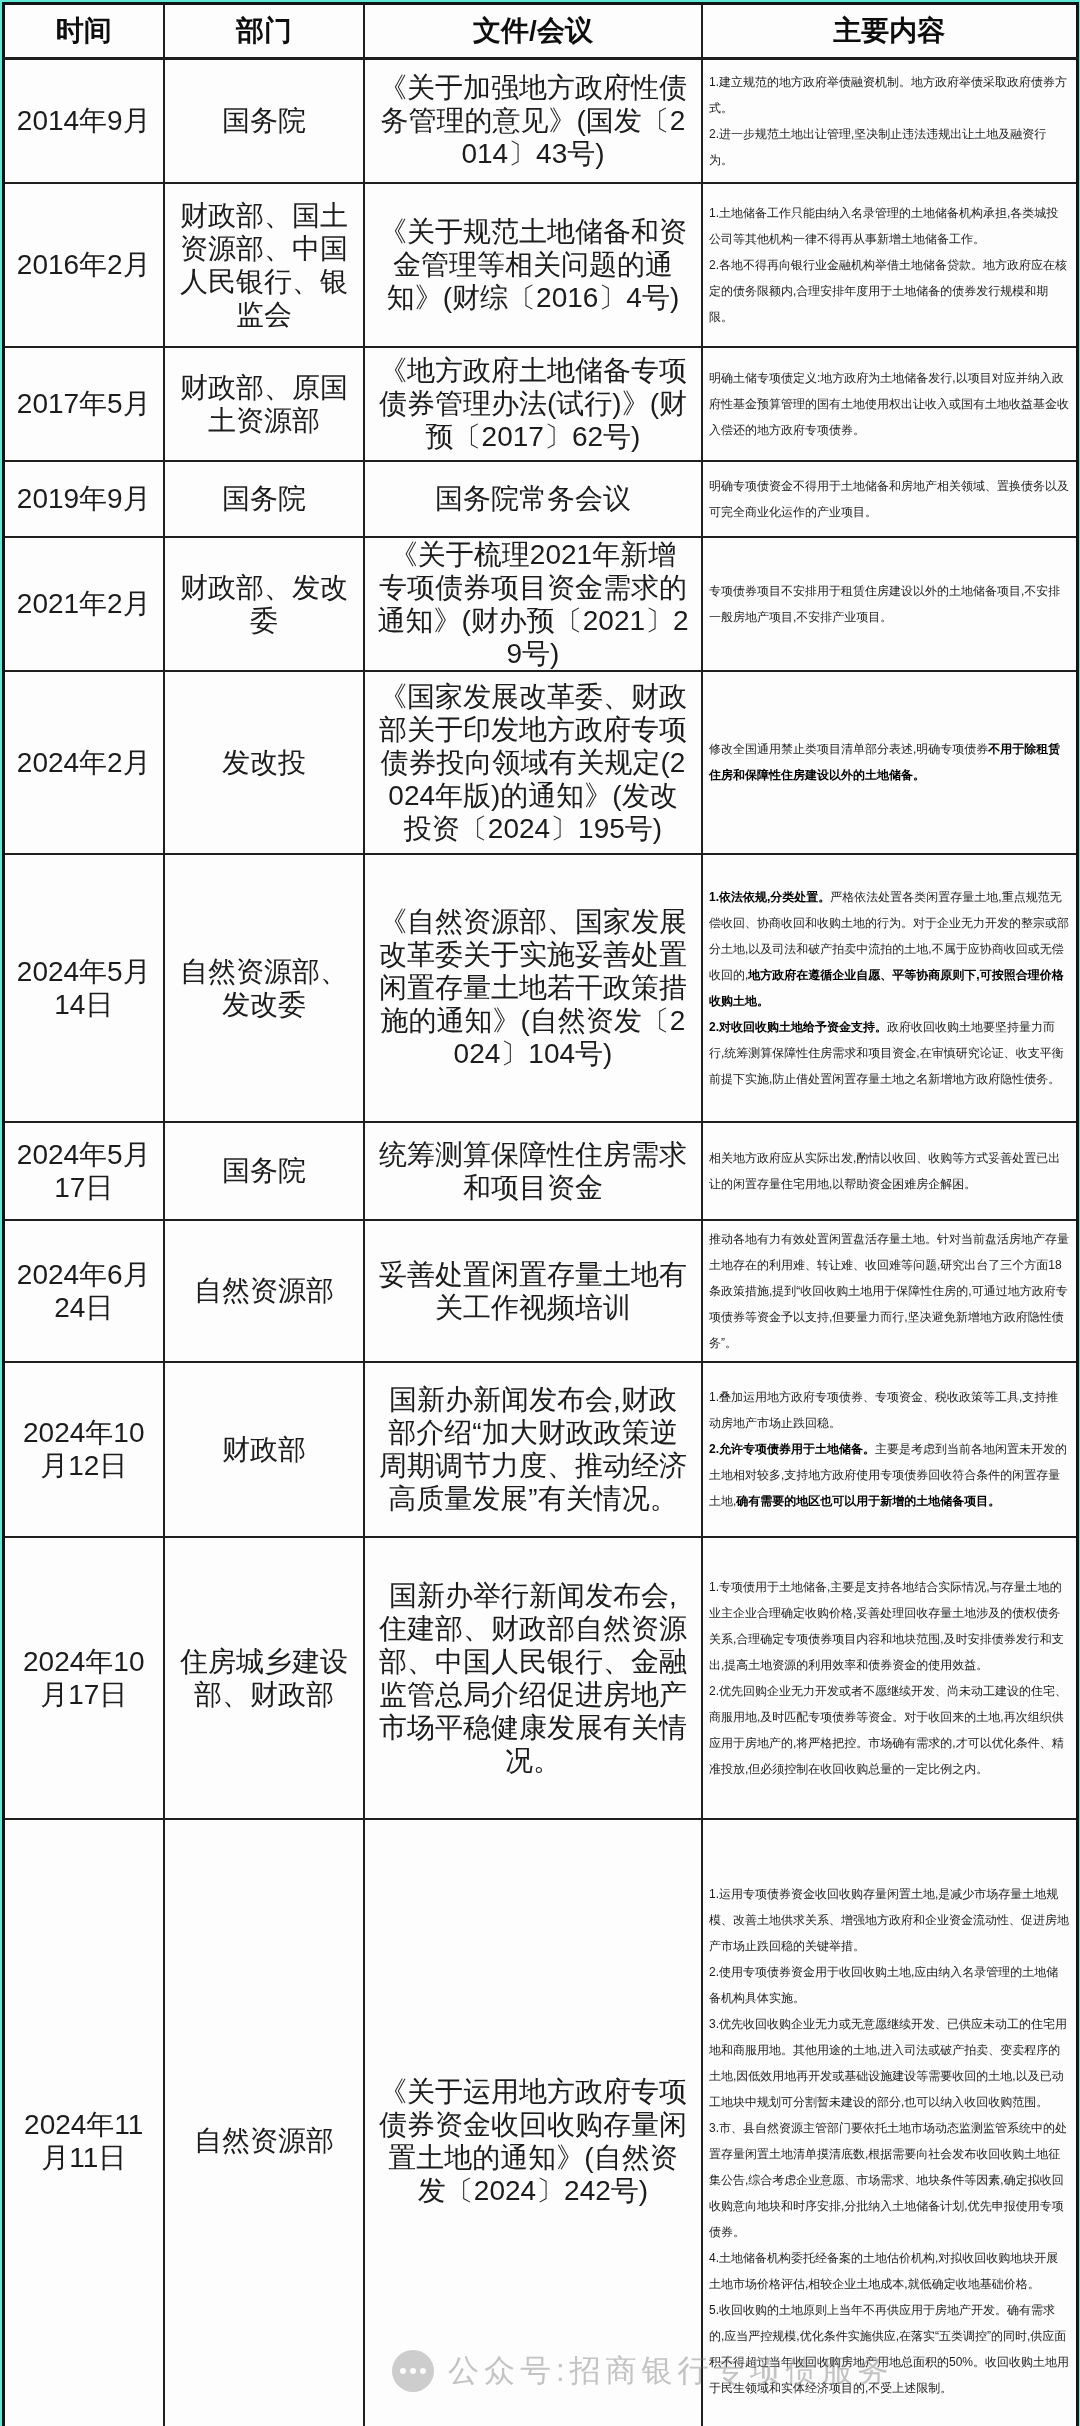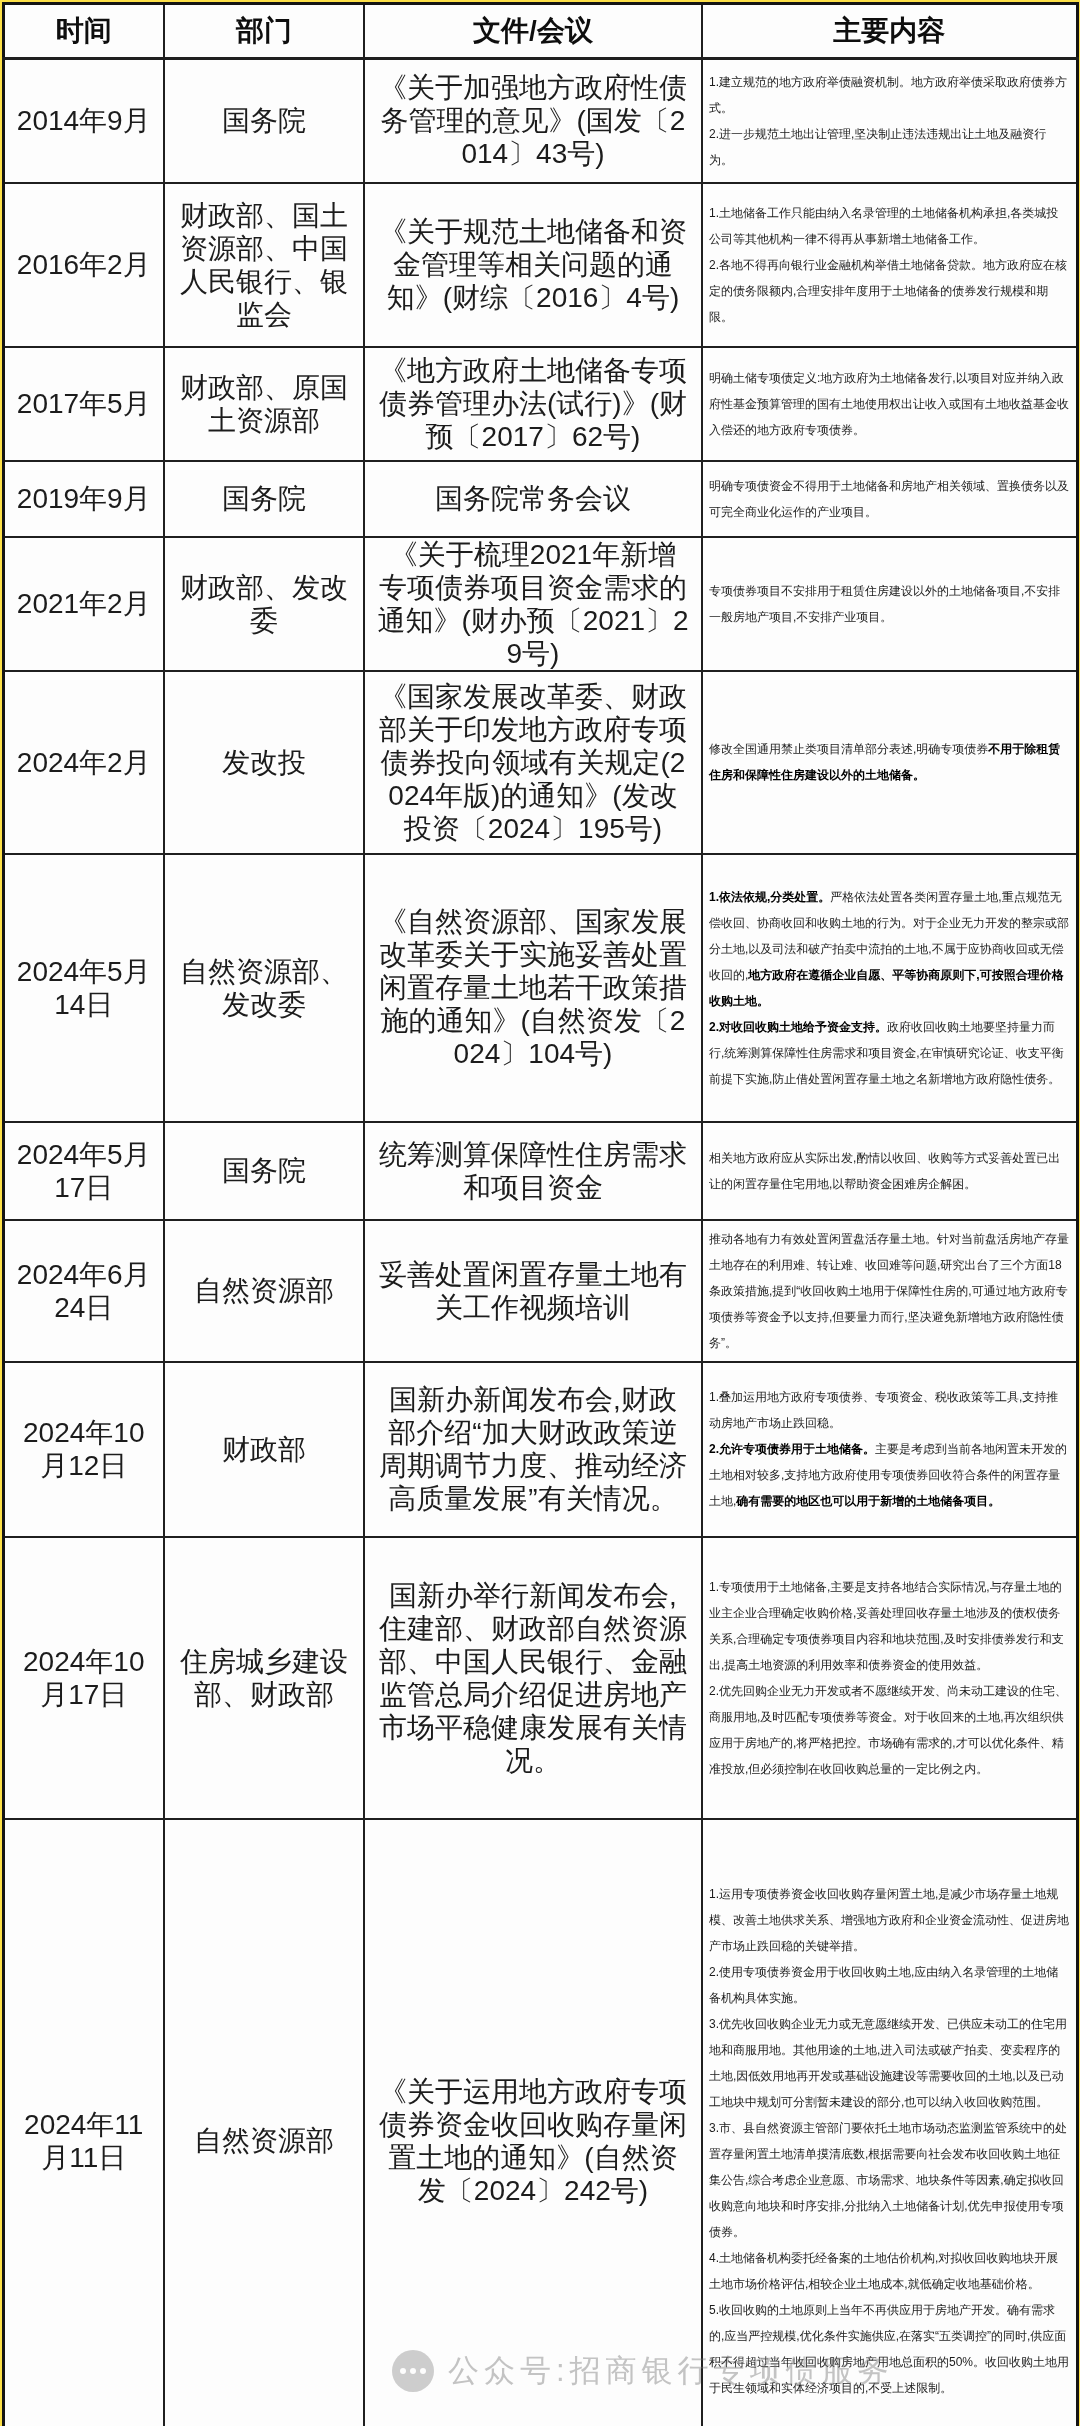--- a/index.html
+++ b/index.html
@@ -1,18 +1,18 @@
 <!DOCTYPE html>
 <html><head>
 <meta charset="utf-8">
 <style>
   * { box-sizing: border-box; margin: 0; padding: 0; }
   html,body { background:#f2f2f2; }
   body { width:1080px; font-family:"Liberation Sans", sans-serif; }
-  .sheet { position:relative; width:1080px; height:2426px; background:#fde047; overflow:hidden; }
+  .sheet { position:relative; width:1080px; height:2426px; background:#5eead4; overflow:hidden; }
   table { width:1074px; margin:2px auto 0 auto; border-collapse:collapse; table-layout:fixed;
           background:#fdfdfd; border:3px solid #141414; }
   col.w-time { width:161px; }
   col.w-dept { width:200px; }
   col.w-doc  { width:338px; }
   col.w-content { width:375px; }
   th, td { border:2px solid #1f1f1f; vertical-align:middle; color:#1c1c1c; }
   thead th { height:55px; font-size:28px; font-weight:700; text-align:center; color:#0e0e0e;
              padding:2px; border-bottom-width:3px; }
   td.c-time, td.c-dept, td.c-doc { font-size:28px; line-height:1.18; text-align:center;

